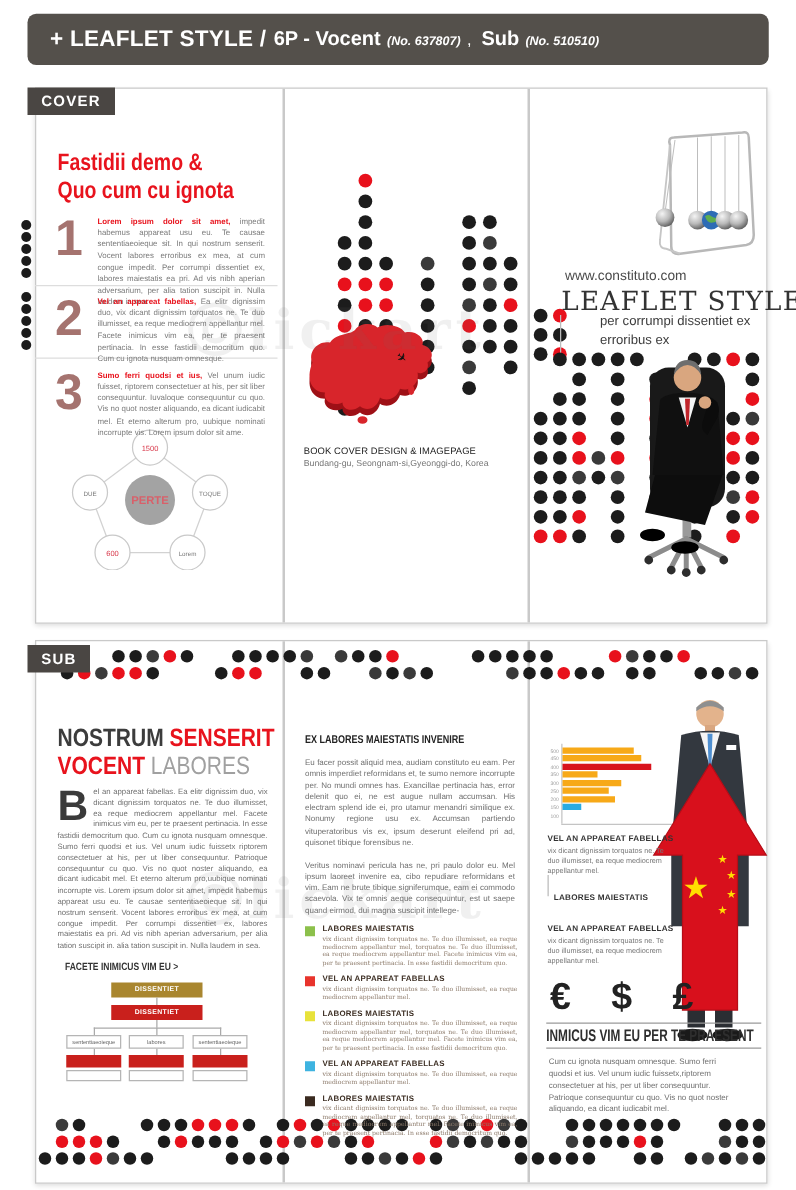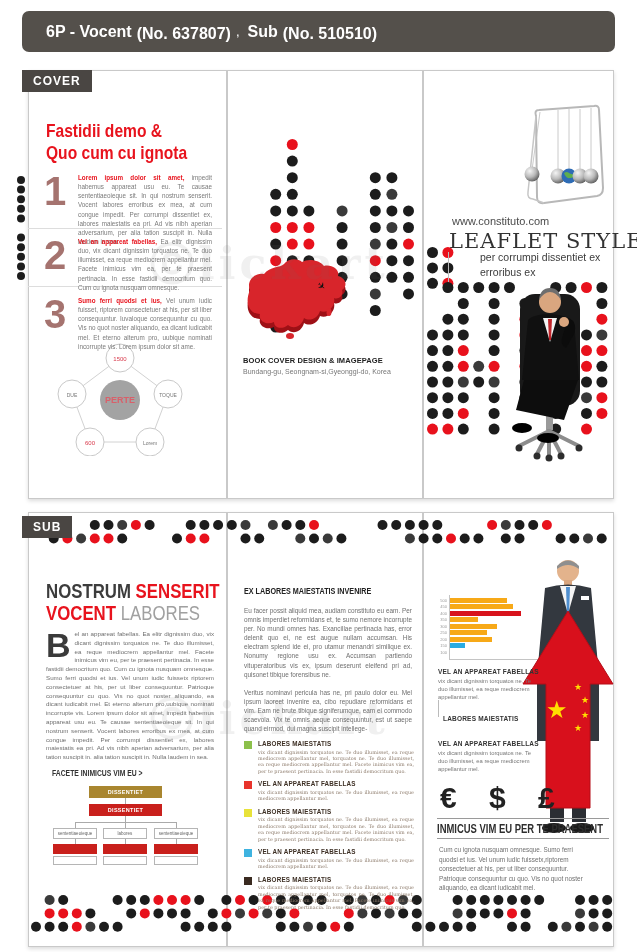--- a/index.html
+++ b/index.html
@@ -5,21 +5,21 @@
   html,body{margin:0;padding:0;background:#fff;}
   #canvas{position:relative;width:637px;height:952px;background:#fff;overflow:hidden;
           font-family:"Liberation Sans","DejaVu Sans",sans-serif;}
   .abs{position:absolute;}
 
   
   #header-bar{left:22px;top:11px;width:593px;height:41px;background:#54504b;border-radius:7px;
               color:#fff;display:flex;align-items:center;padding-left:18px;box-sizing:border-box;}
   #header-bar b{font-size:18px;font-weight:bold;letter-spacing:.2px;}
   #header-bar .mid{font-size:16px;font-weight:bold;margin-left:6px;}
-  #header-bar .no{font-size:16px;font-weight:bold;margin:4px 3px 0 5px;}
+  #header-bar .no{font-size:10px;font-weight:bold;margin:4px 3px 0 5px;font-style:italic;}
   #header-bar .cm{font-size:13px;margin:0 2px;}
 
   .panel{background:#fff;border:1px solid #c9c9c9;box-shadow:0 2px 4px rgba(0,0,0,.14);}
   #cover-panel{left:28px;top:70px;width:584px;height:427px;}
   #sub-panel{left:28px;top:512px;width:584px;height:433px;}
   .vdivider{width:2px;background:#c9c9c9;}
 
   .page-tag{background:#4a4643;color:#fff;font-size:12px;font-weight:bold;letter-spacing:1px;
             padding:4px 11px;z-index:9;}
 
@@ -27,21 +27,21 @@
   #cover-headline{left:46px;top:120px;color:#e8131d;font-size:19px;font-weight:bold;line-height:1.18;
                   transform:scaleX(.82);transform-origin:left top;white-space:nowrap;z-index:3;}
   .cv-item{left:44px;width:168px;display:flex;z-index:3;}
   .cv-num{width:34px;font-size:40px;font-weight:bold;color:#a5736f;line-height:.9;}
   .cv-txt{flex:1;font-size:6.3px;line-height:1.45;color:#7a7a7a;text-align:justify;}
   .cv-lead{color:#e8131d;font-weight:bold;}
   .hline{height:1px;background:#ddd;z-index:2;}
 
   
   #map-caption{left:243px;top:356px;z-index:4;}
-  #map-caption .t1{font-size:7.5px;font-weight:bold;color:#222;letter-spacing:.1px;}
+  #map-caption .t1{font-size:7.5px;font-weight:normal;color:#222;letter-spacing:.1px;}
   #map-caption .t2{font-size:7px;color:#777;margin-top:3px;}
 
   
   #website{left:452px;top:215px;font-size:11px;color:#4a4a4a;z-index:4;}
   #brand{left:449px;top:229px;font-family:"DejaVu Serif","Liberation Serif",serif;font-size:21px;
          color:#333;letter-spacing:1px;z-index:4;white-space:nowrap;}
   #tagline-rule{left:448px;top:252px;width:1px;height:30px;background:#bbb;z-index:4;}
   .tagline{left:480px;font-size:10.5px;color:#3c3c3c;z-index:4;}
 
   
@@ -92,20 +92,21 @@
       pointer-events:none;font-family:"DejaVu Serif","Liberation Serif",serif;}
   svg.art{position:absolute;z-index:2;}
   svg.dots{position:absolute;z-index:1;}
 </style>
 </head>
 <body>
 
 <div id="canvas">
 
   <div class="abs" id="header-bar">
+    <b>+ LEAFLET STYLE /</b>
     <span class="mid">6P - Vocent</span>
     <span class="no">(No. 637807)</span>
     <span class="cm">,</span>
     <span class="mid">Sub</span>
     <span class="no">(No. 510510)</span>
   </div>
 
   <div class="abs panel" id="cover-panel">
     <div class="abs vdivider" style="left:197px;top:0;height:427px;"></div>
     <div class="abs vdivider" style="left:393px;top:0;height:427px;"></div>

